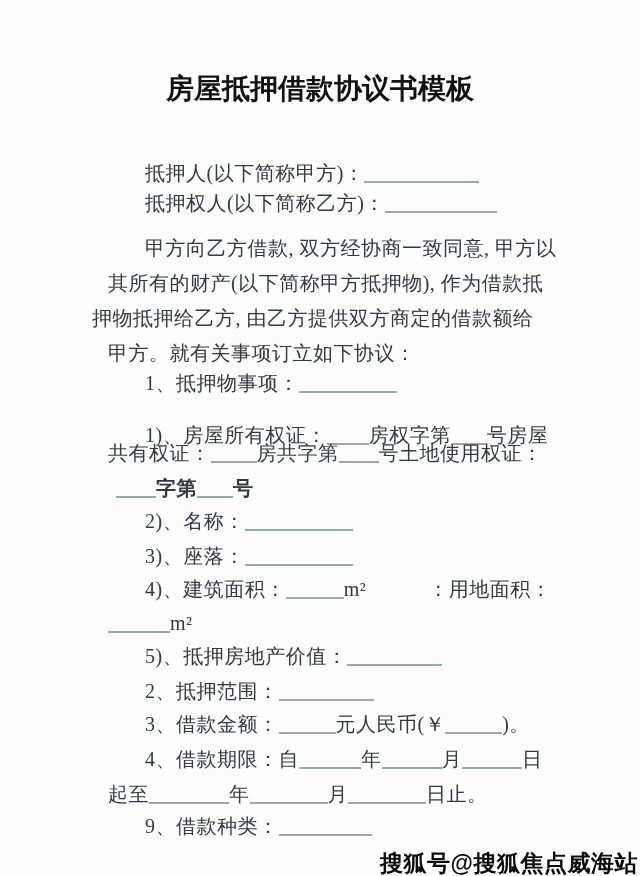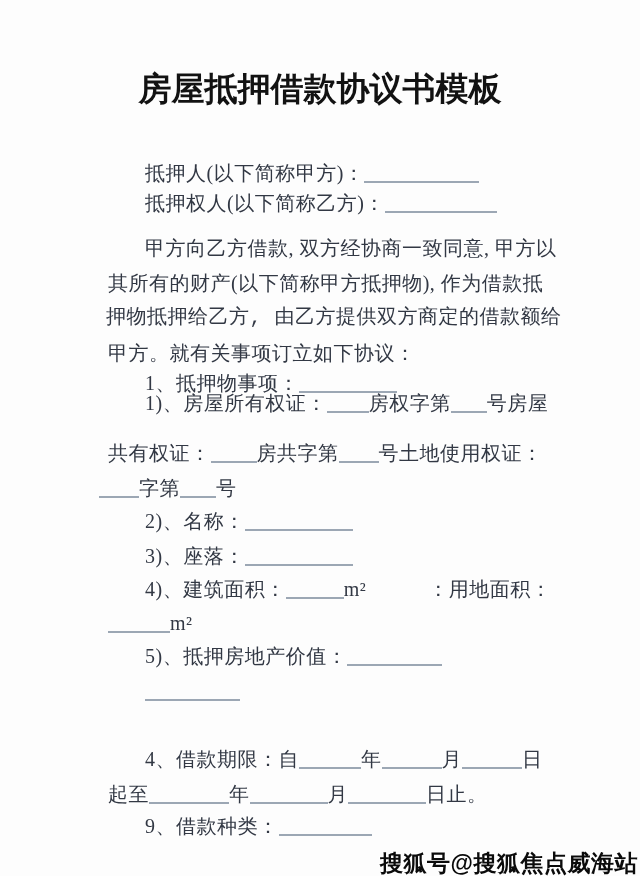--- a/index.html
+++ b/index.html
@@ -21,21 +21,21 @@
   }
   .doc-title {
     position: absolute;
     top: 72px;
     left: 0;
     width: 640px;
     margin: 0;
     text-align: center;
     font-family: "Liberation Sans", "DejaVu Sans", sans-serif;
     font-weight: 700;
-    font-size: 33px;
+    font-size: 28px;
     line-height: 34px;
     letter-spacing: 0px;
     color: var(--title);
   }
   .doc-body { position: absolute; top: 0; left: 0; width: 640px; height: 775px; padding-left: 12px; }
   .line {
     position: absolute;
     white-space: nowrap;
     font-size: 20px;
     line-height: 30px;
@@ -69,30 +69,31 @@
 </head>
 <body>
 
 <div class="page">
   <h1 class="doc-title">房屋抵押借款协议书模板</h1>
   <div class="doc-body">
       <div class="line" style="left: 145px; top: 158px;"><span class="seg-text">抵押人(以下简称甲方)：</span><span class="seg-blank" style="width: 115px;"></span></div>
       <div class="line" style="left: 145px; top: 188px;"><span class="seg-text">抵押权人(以下简称乙方)：</span><span class="seg-blank" style="width: 112px;"></span></div>
       <div class="line" style="left: 145px; top: 233px;"><span class="seg-text">甲方向乙方借款, 双方经协商一致同意, 甲方以</span></div>
       <div class="line" style="left: 108px; top: 268px;"><span class="seg-text">其所有的财产(以下简称甲方抵押物), 作为借款抵</span></div>
-      <div class="line" style="left: 106px; top: 303px; font-family: Liberation Mono, monospace;"><span class="seg-text">押物抵押给乙方, 由乙方提供双方商定的借款额给</span></div>
+      <div class="line" style="left: 92px; top: 303px;"><span class="seg-text">押物抵押给乙方, 由乙方提供双方商定的借款额给</span></div>
       <div class="line" style="left: 108px; top: 338px;"><span class="seg-text">甲方。就有关事项订立如下协议：</span></div>
       <div class="line" style="left: 145px; top: 368px;"><span class="seg-text">1、抵押物事项：</span><span class="seg-blank" style="width: 98px;"></span></div>
-      <div class="line" style="left: 145px; top: 388px;"><span class="seg-text">1)、房屋所有权证：</span><span class="seg-blank" style="width: 42px;"></span><span class="seg-text">房权字第</span><span class="seg-blank" style="width: 36px;"></span><span class="seg-text">号房屋</span></div>
+      <div class="line" style="left: 145px; top: 420px;"><span class="seg-text">1)、房屋所有权证：</span><span class="seg-blank" style="width: 42px;"></span><span class="seg-text">房权字第</span><span class="seg-blank" style="width: 36px;"></span><span class="seg-text">号房屋</span></div>
       <div class="line" style="left: 108px; top: 438px;"><span class="seg-text">共有权证：</span><span class="seg-blank" style="width: 46px;"></span><span class="seg-text">房共字第</span><span class="seg-blank" style="width: 40px;"></span><span class="seg-text">号土地使用权证：</span></div>
-      <div class="line" style="left: 99px; top: 473px;"><span class="seg-blank" style="width: 40px;"></span><span class="seg-text">字第</span><span class="seg-blank" style="width: 36px;"></span><span class="seg-text">号</span></div>
+      <div class="line" style="left: 116px; top: 473px; font-weight: bold;"><span class="seg-blank" style="width: 40px;"></span><span class="seg-text">字第</span><span class="seg-blank" style="width: 36px;"></span><span class="seg-text">号</span></div>
       <div class="line" style="left: 145px; top: 506px;"><span class="seg-text">2)、名称：</span><span class="seg-blank" style="width: 108px;"></span></div>
       <div class="line" style="left: 145px; top: 541px;"><span class="seg-text">3)、座落：</span><span class="seg-blank" style="width: 108px;"></span></div>
       <div class="line" style="left: 145px; top: 574px;"><span class="seg-text">4)、建筑面积：</span><span class="seg-blank" style="width: 58px;"></span><span class="seg-text">m²</span><span class="seg-gap" style="width: 62px;"></span><span class="seg-text">：用地面积：</span></div>
       <div class="line" style="left: 108px; top: 608px;"><span class="seg-blank" style="width: 62px;"></span><span class="seg-text">m²</span></div>
       <div class="line" style="left: 145px; top: 641px;"><span class="seg-text">5)、抵押房地产价值：</span><span class="seg-blank" style="width: 95px;"></span></div>
-      <div class="line" style="left: 145px; top: 676px;"><span class="seg-blank" style="width: 95px;"></span></div>
+      <div class="line" style="left: 145px; top: 676px;"><span class="seg-text">2、抵押范围：</span><span class="seg-blank" style="width: 95px;"></span></div>
+      <div class="line" style="left: 145px; top: 709px;"><span class="seg-text">3、借款金额：</span><span class="seg-blank" style="width: 57px;"></span><span class="seg-text">元人民币(￥</span><span class="seg-blank" style="width: 57px;"></span><span class="seg-text">)。</span></div>
       <div class="line" style="left: 145px; top: 744px;"><span class="seg-text">4、借款期限：自</span><span class="seg-blank" style="width: 62px;"></span><span class="seg-text">年</span><span class="seg-blank" style="width: 60px;"></span><span class="seg-text">月</span><span class="seg-blank" style="width: 60px;"></span><span class="seg-text">日</span></div>
       <div class="line" style="left: 108px; top: 779px;"><span class="seg-text">起至</span><span class="seg-blank" style="width: 80px;"></span><span class="seg-text">年</span><span class="seg-blank" style="width: 78px;"></span><span class="seg-text">月</span><span class="seg-blank" style="width: 78px;"></span><span class="seg-text">日止。</span></div>
       <div class="line" style="left: 145px; top: 811px;"><span class="seg-text">9、借款种类：</span><span class="seg-blank" style="width: 93px;"></span></div>
     </div>
   <div class="watermark">搜狐号@搜狐焦点威海站</div>
 </div>
 
 </body></html>

